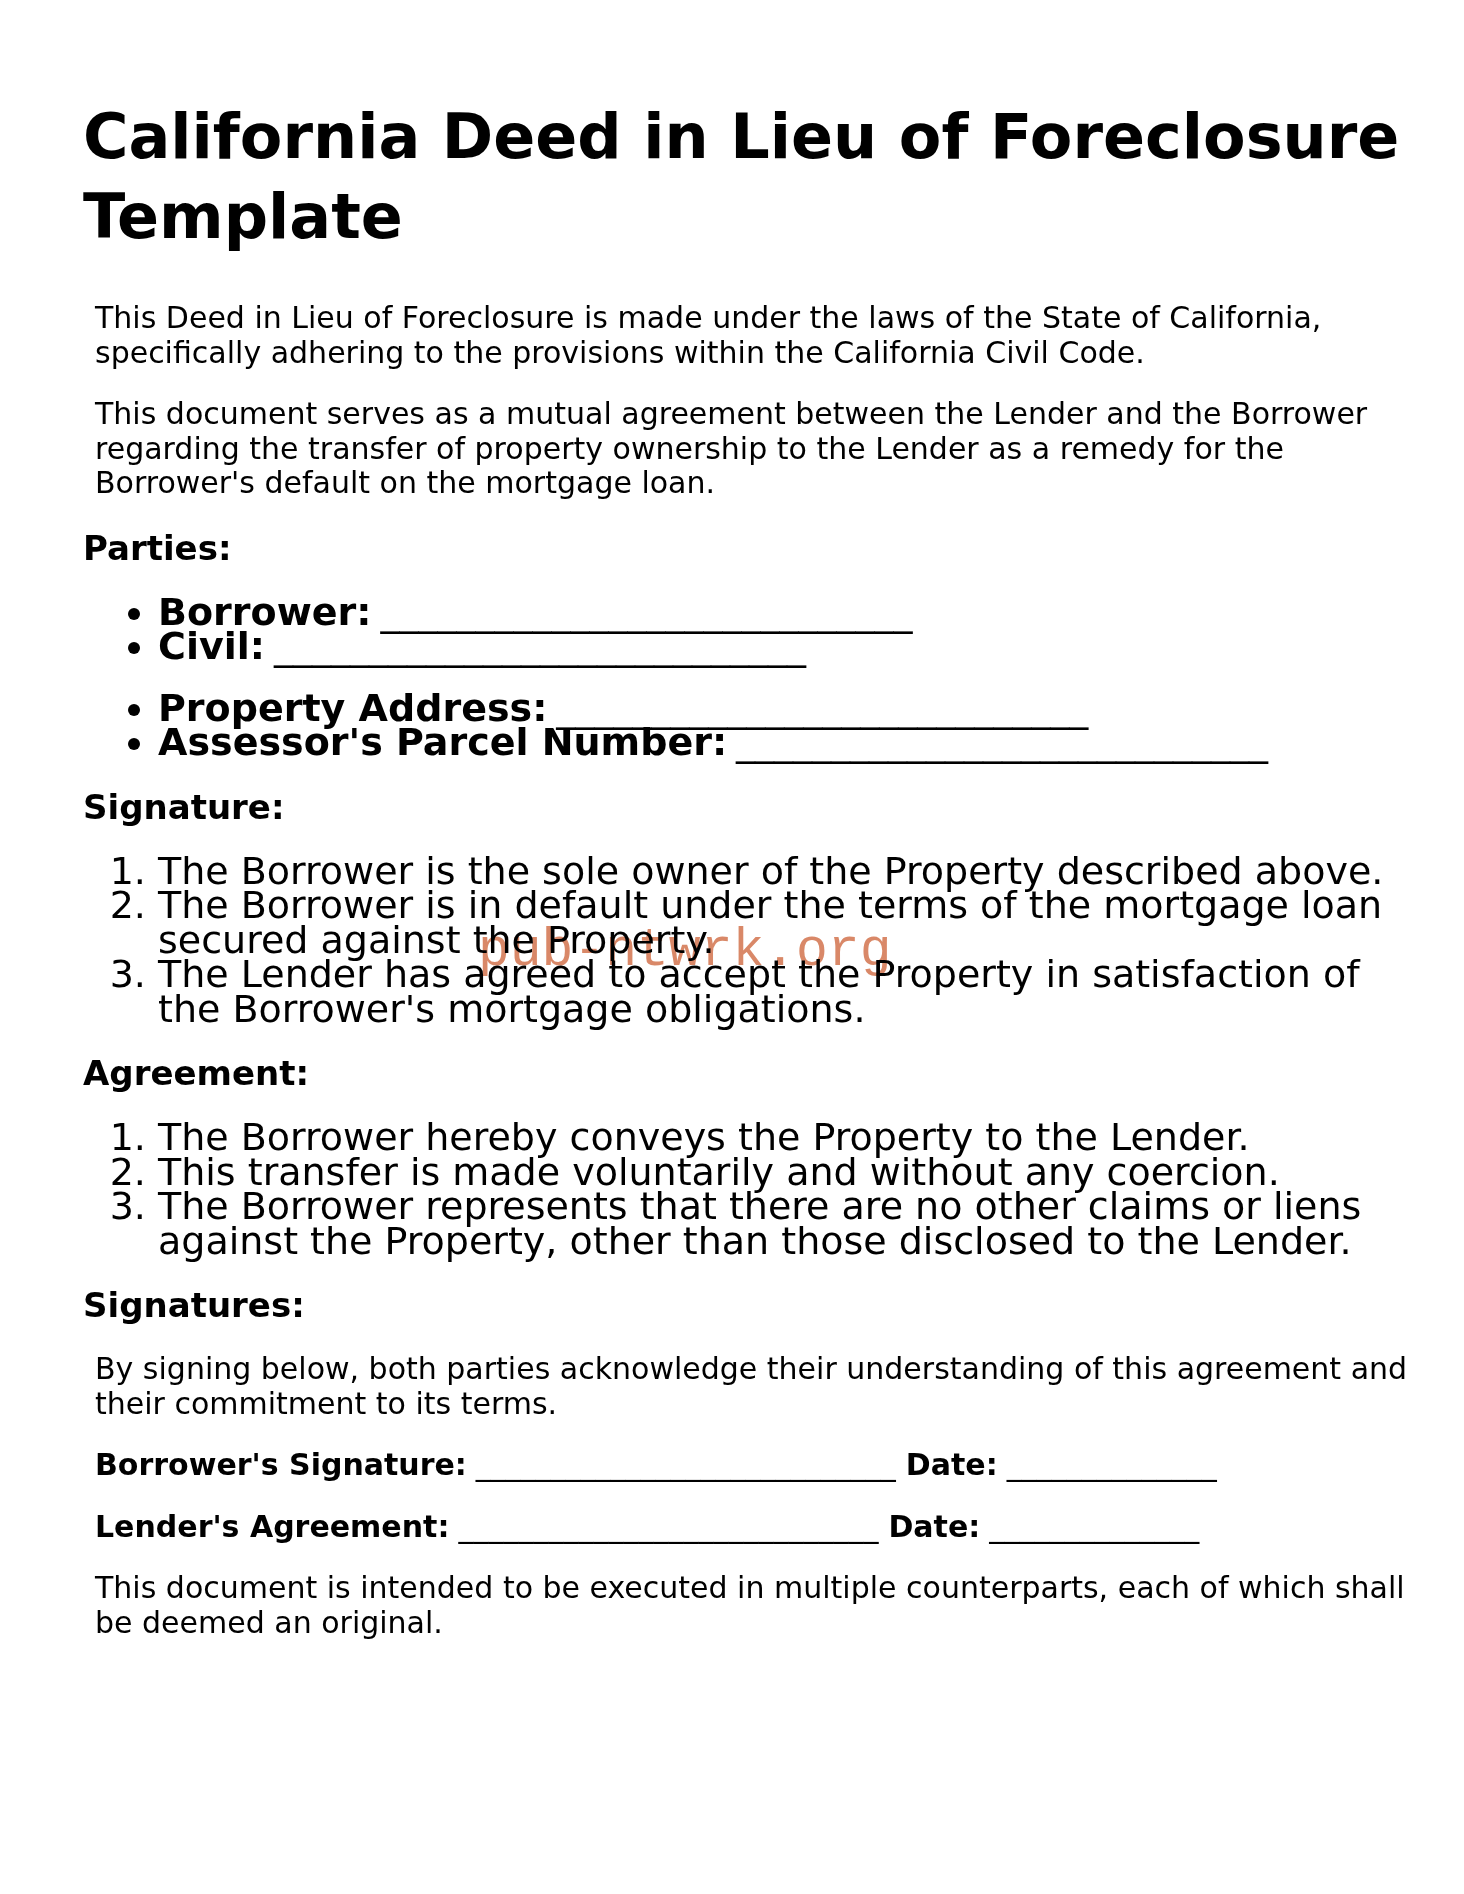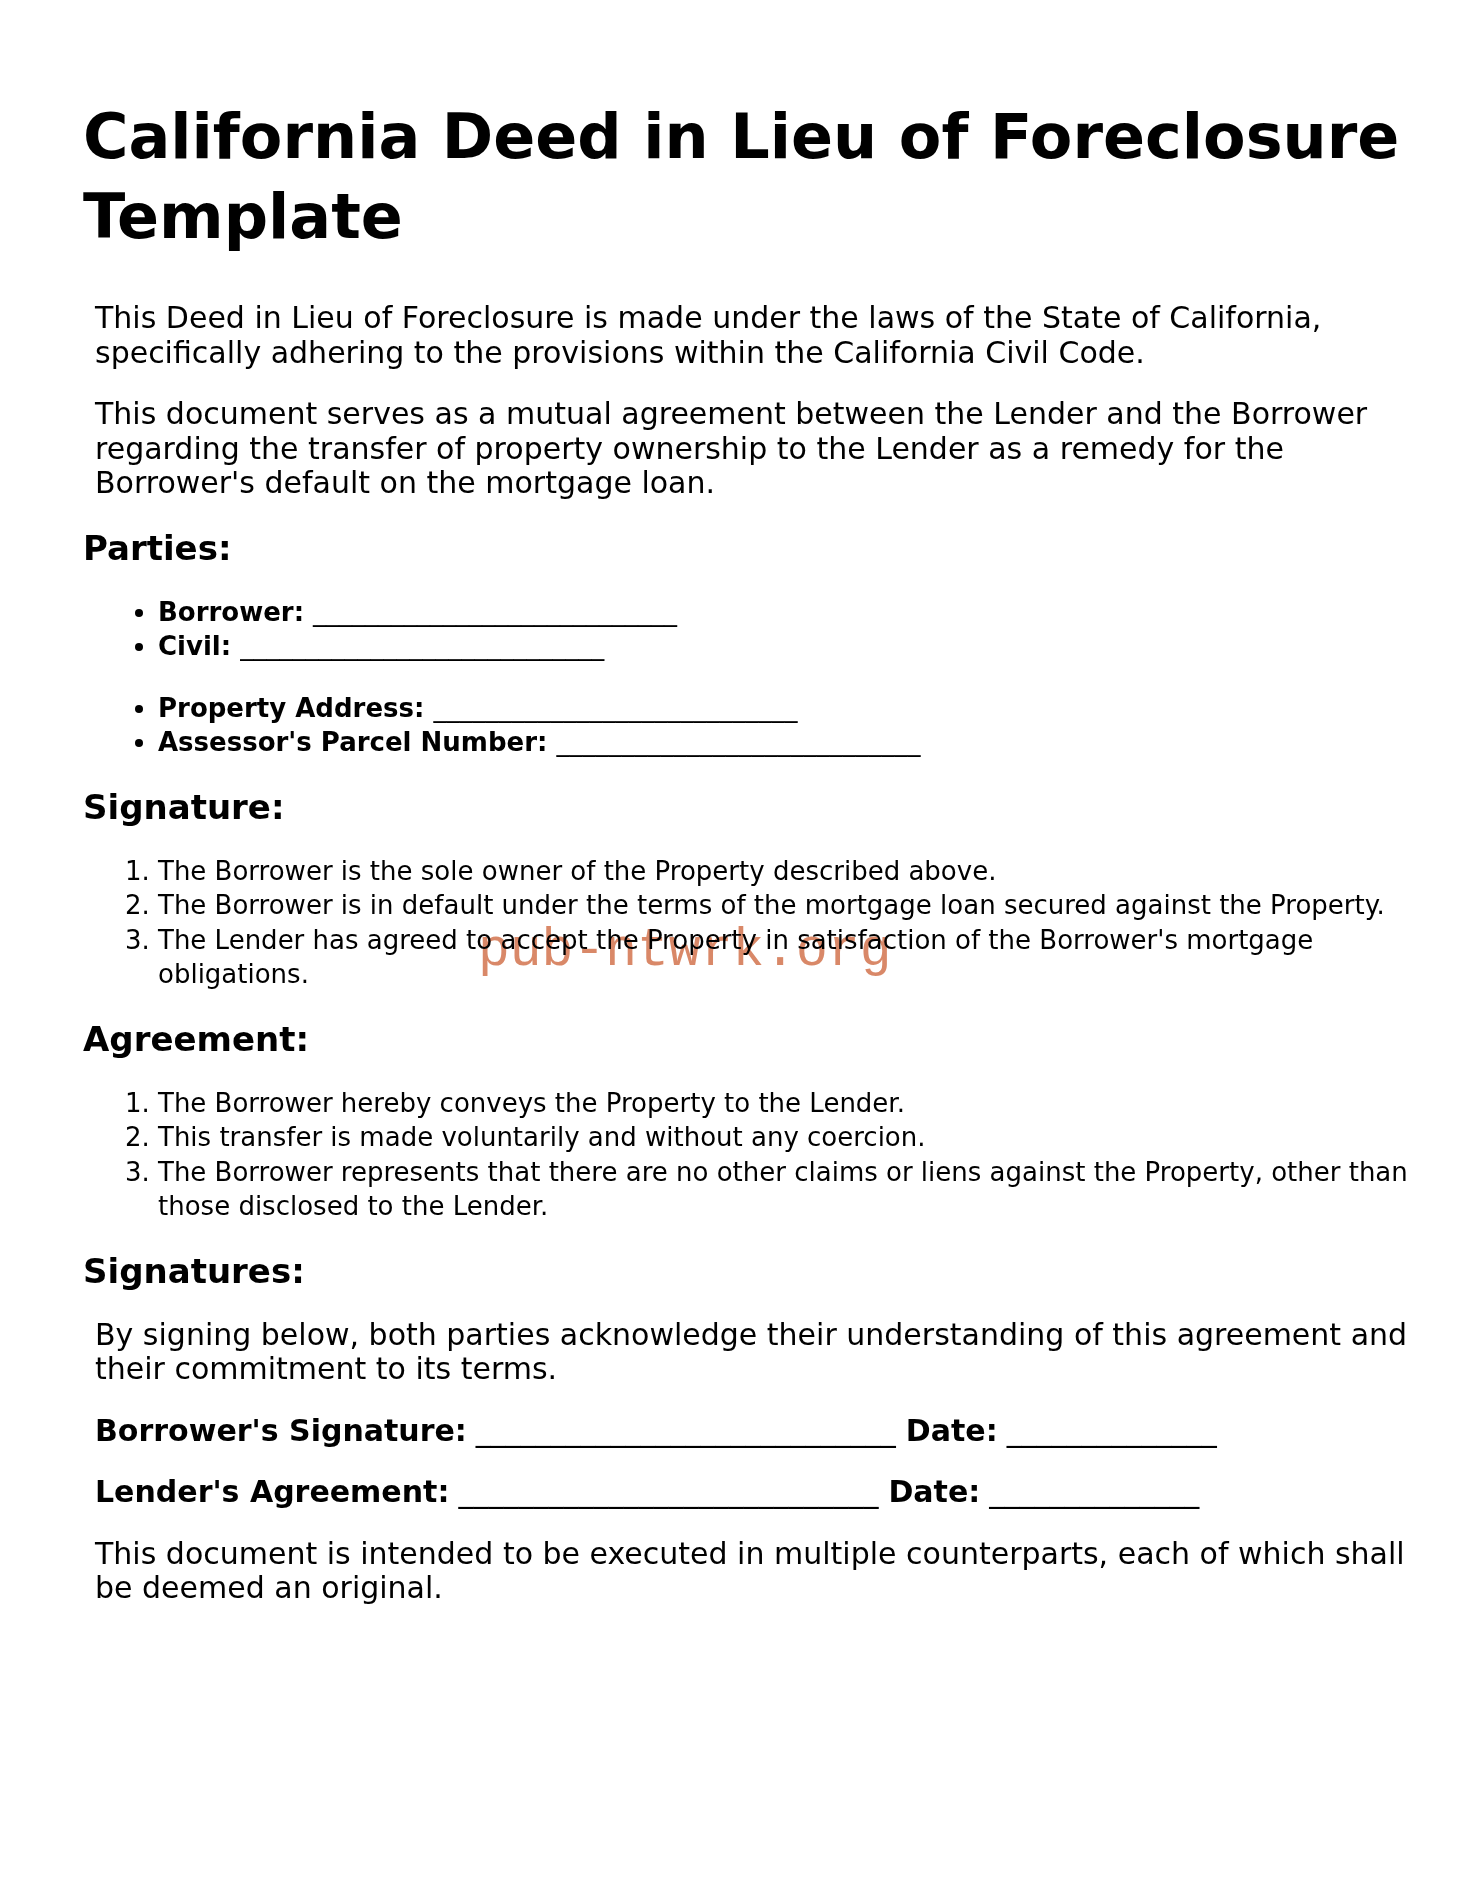--- a/index.html
+++ b/index.html
@@ -35,21 +35,21 @@
   }
   h3 {
     font-size: 34px;
     line-height: 40px;
     font-weight: bold;
     margin: 27px 0;
   }
   ul, ol {
     margin: 27px 0;
     padding: 0 0 0 75px;
-    font-size: 26px;
+    font-size: 38px;
     line-height: 34.5px;
   }
   li { margin: 0; }
   ul li .lbl { font-weight: bold; }
   .lbl { font-weight: bold; }
   .blank {
     margin-left: 9px;
     letter-spacing: 0;
     white-space: nowrap;
   }

